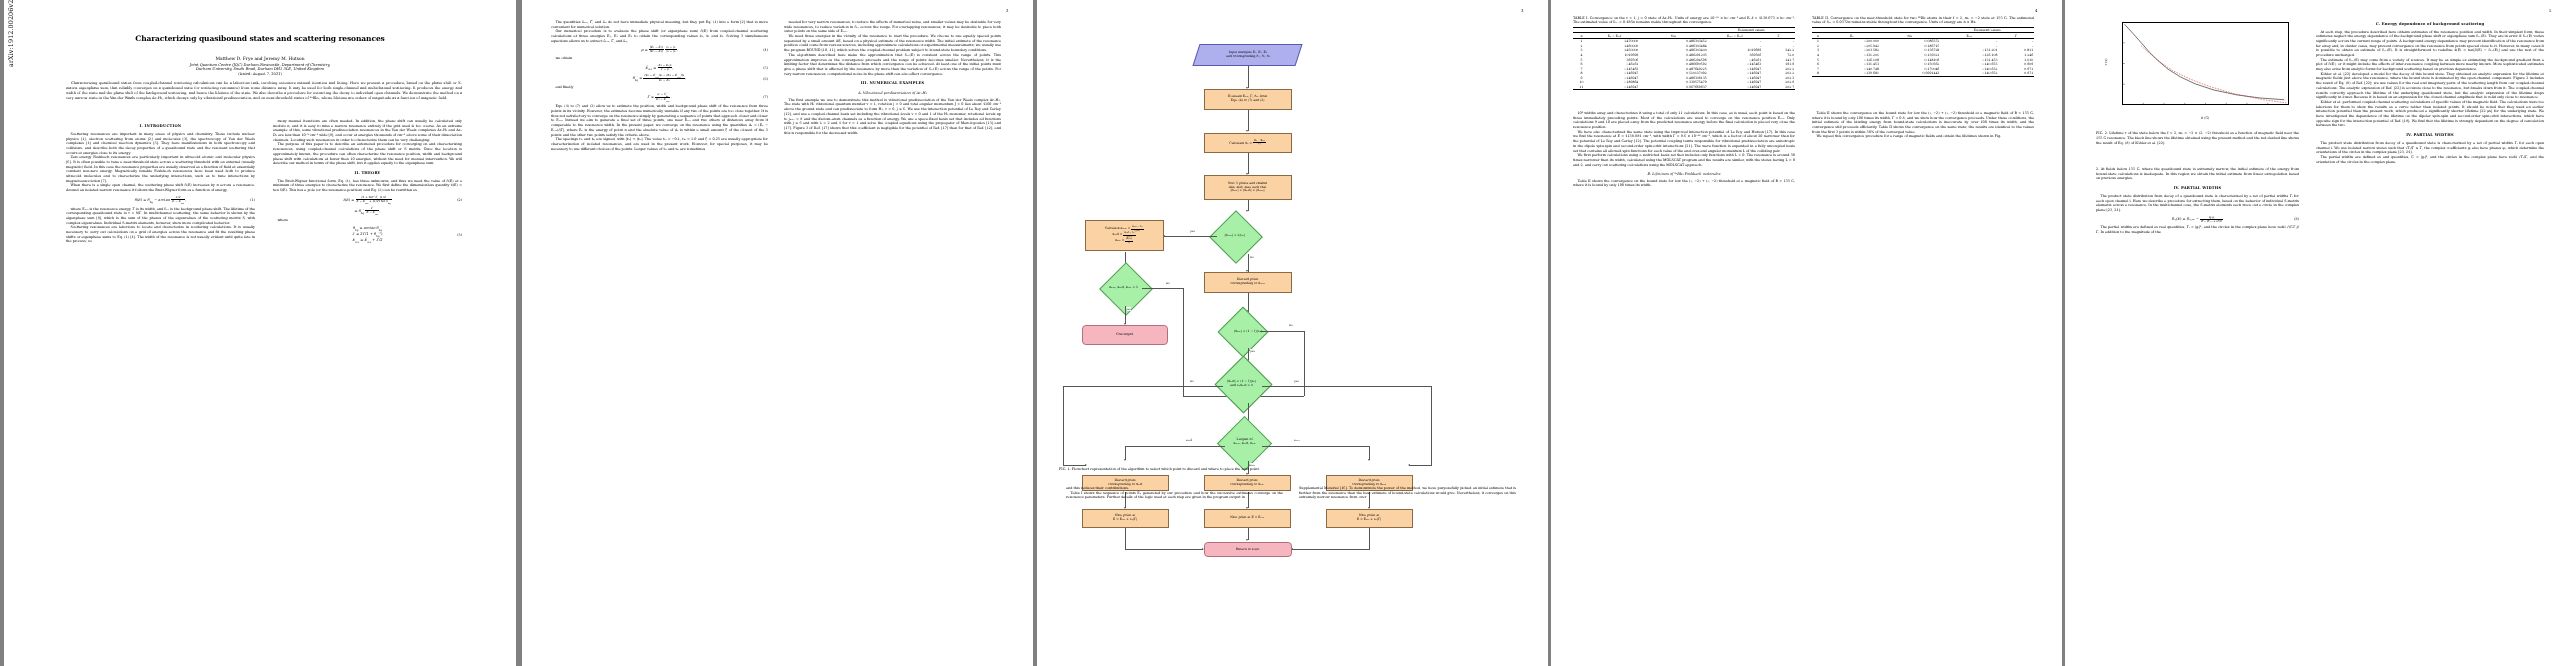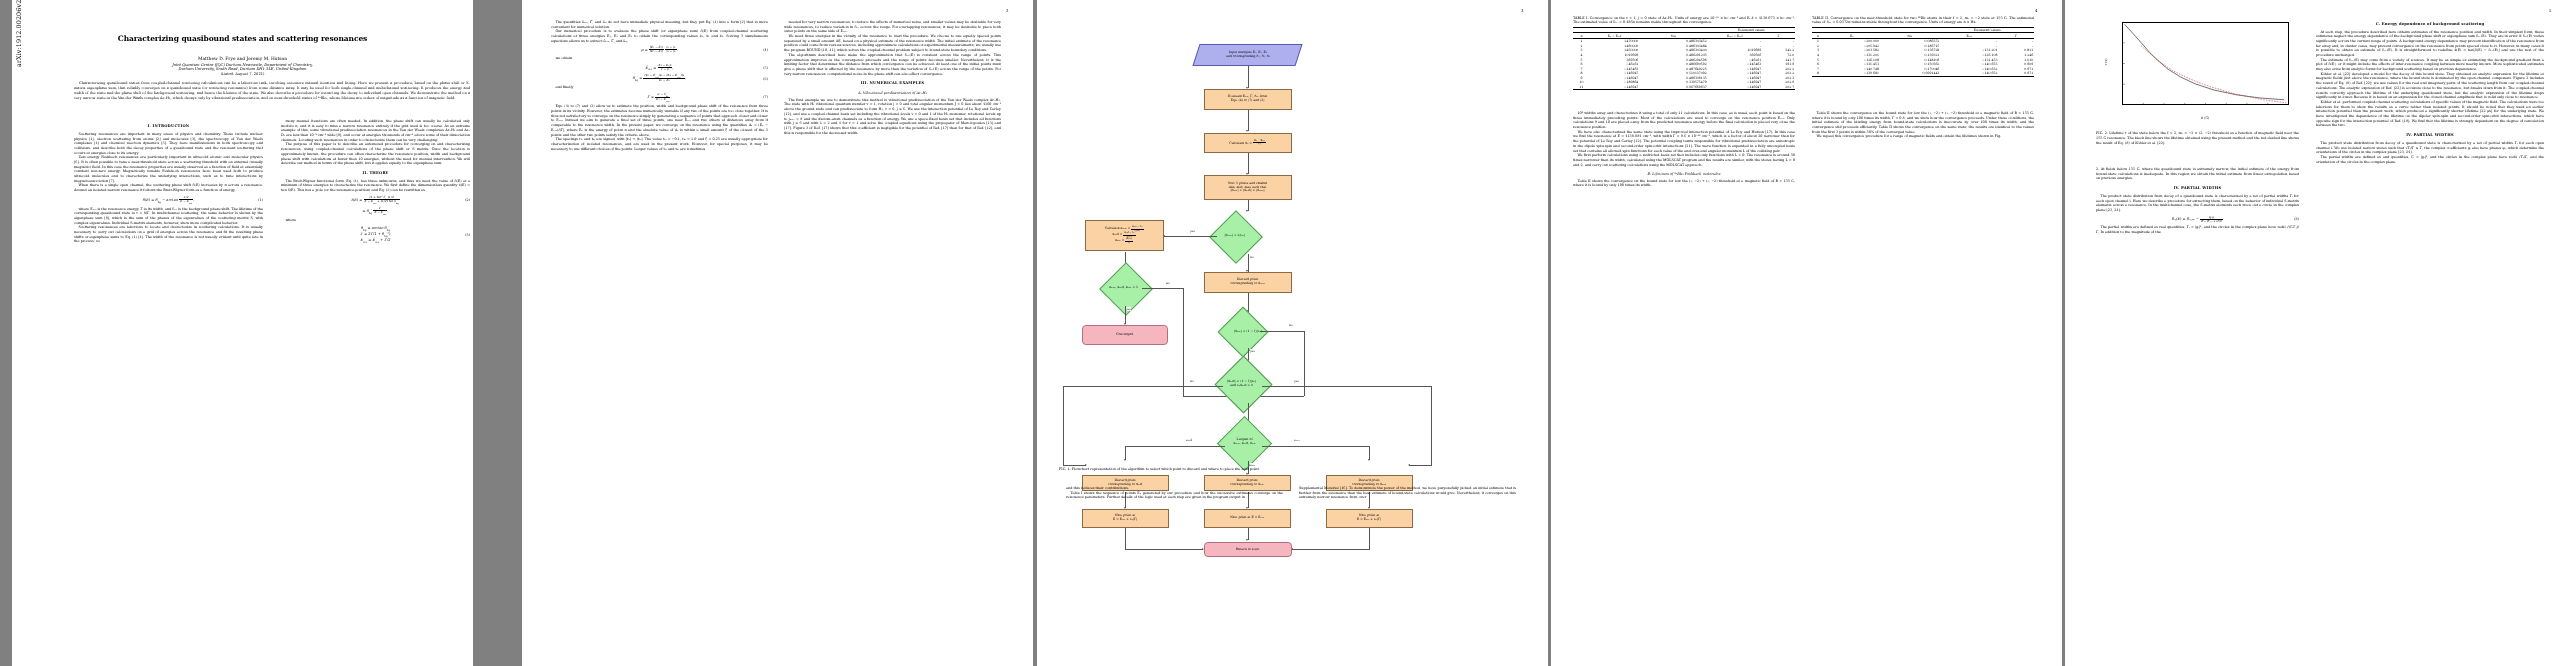--- a/index.html
+++ b/index.html
@@ -1,20 +1,20 @@
 <!DOCTYPE html>
 <html style="font-size:9px"><head>
 <meta charset="utf-8">
 <title>Characterizing quasibound states and scattering resonances</title>
 <style>
   html,body{margin:0;padding:0;background:#7f7f7f;}
   body{font-family:"DejaVu Serif",serif;}
   #sheet{position:relative;width:2576px;height:667px;background:#808080;overflow:hidden;}
   .page{position:absolute;top:0;background:#ffffff;height:667px;box-sizing:border-box;}
-  .pg1{left:12px;width:461px;}
+  .pg1{left:4px;width:512px;}
   .pg2{left:522px;width:511px;}
   .pg3{left:1037px;width:511px;}
   .pg4{left:1551px;width:511px;}
   .pg5{left:2065px;width:511px;}
   .pgnum{position:absolute;top:7.8px;right:24.5px;font-size:3.9px;color:#000;}
   .arxivstamp{position:absolute;left:3.3px;top:67px;width:167px;transform:rotate(-90deg);transform-origin:0 0;
       font-size:6.4px;font-family:"DejaVu Serif",serif;letter-spacing:0.1px;white-space:nowrap;}
 
   .title{position:absolute;left:0;right:0;top:34px;text-align:center;font-size:7.5px;font-weight:bold;
      font-family:"DejaVu Serif",serif;letter-spacing:-0.1px;}

